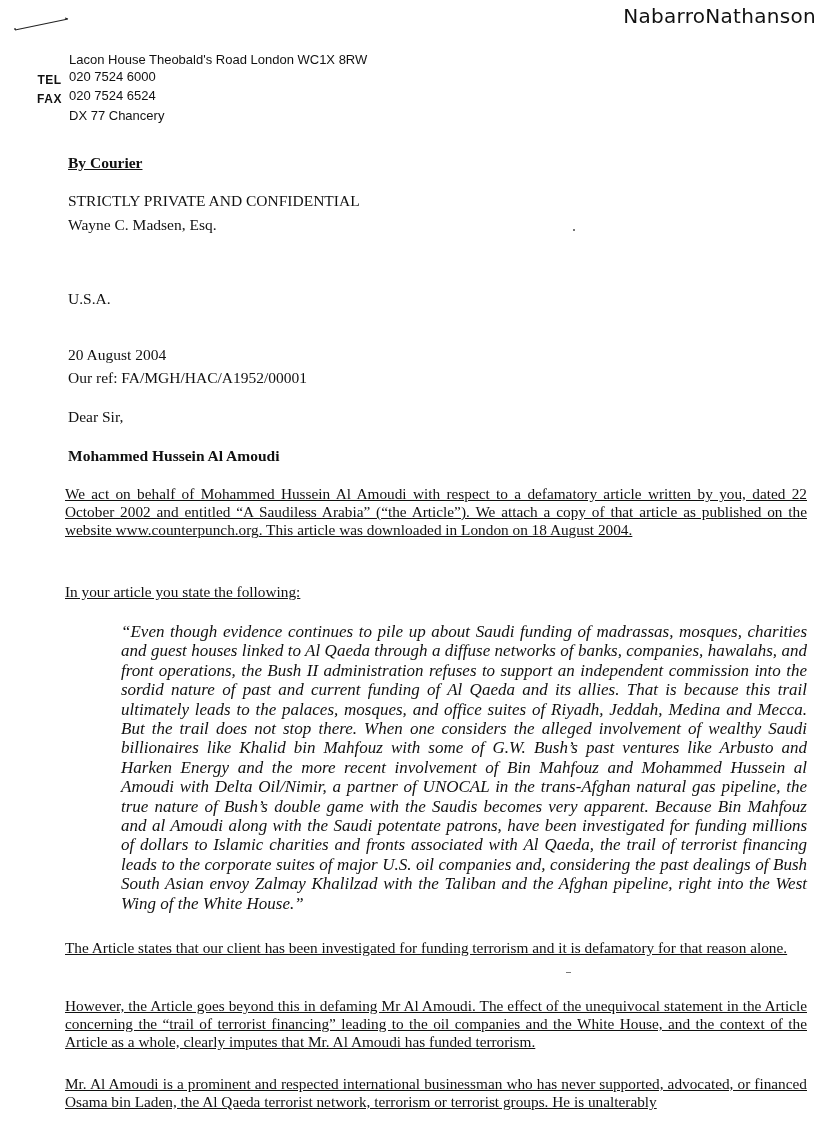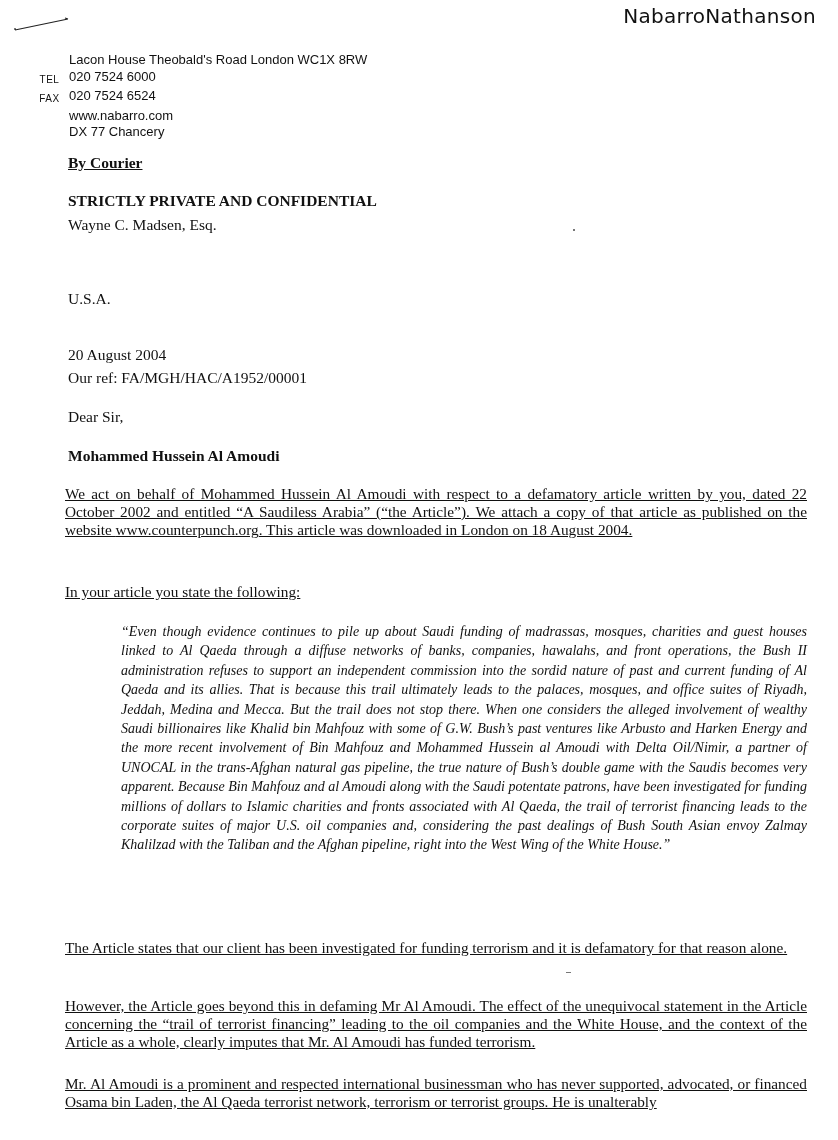--- a/index.html
+++ b/index.html
@@ -10,40 +10,40 @@
     font-family: "Liberation Serif", "DejaVu Serif", serif;
   }
   .scribble { position: absolute; left: 12px; top: 14px; width: 60px; height: 20px; }
   .logo {
     position: absolute; right: 22px; top: 4px;
     font-family: "DejaVu Sans", "Liberation Sans", sans-serif;
     font-size: 20px; letter-spacing: 0.3px; color: #111; font-weight: normal;
   }
   .addr { position: absolute; left: 30px; top: 52px; font-family: "Liberation Sans", sans-serif; font-size: 13px; line-height: 16.5px; text-align: center; }
   .addr-row { display: flex; }
-  .addr-label { width: 39px; font-size: 10px; font-weight: normal; letter-spacing: 0.5px; padding-top: 3px; }
+  .addr-label { width: 39px; font-size: 12px; font-weight: bold; letter-spacing: 0.5px; padding-top: 3px; }
   .addr-val { }
   .block { position: absolute; left: 68px; font-size: 15.5px; }
   .courier { top: 154px; font-weight: bold; text-decoration: underline; }
-  .confidential { top: 192px; font-weight: bold; }
+  .confidential { top: 192px; font-weight: normal; }
   .recipient { top: 216px; }
   .country { top: 290px; }
   .date { top: 346px; }
   .ref { top: 369px; }
   .salutation { top: 408px; }
   .subject { top: 447px; font-weight: bold; }
   .para {
     position: absolute; left: 65px; width: 742px;
     font-size: 15.3px; line-height: 18px; text-align: justify; text-decoration: underline;
   }
   .p1 { top: 485px; }
   .p2 { top: 583px; }
   .quote {
     position: absolute; left: 121px; width: 686px;
-    font-style: italic; font-size: 14px; line-height: 19.4px; text-align: justify;
+    font-style: italic; font-size: 17px; line-height: 19.4px; text-align: justify;
     top: 622px;
   }
   .p3 { top: 939px; }
   .p4 { top: 997px; }
   .p5 { top: 1075px; }
   a.link { color: inherit; text-decoration: underline; }
   .mark { position: absolute; background: #777; }
 </style>
 </head>
 <body>
@@ -62,24 +62,20 @@
   <div class="addr-row">
     <span class="addr-label">TEL</span>
     <span class="addr-val">020 7524 6000</span>
   </div>
   <div class="addr-row">
     <span class="addr-label">FAX</span>
     <span class="addr-val">020 7524 6524</span>
   </div>
   <div class="addr-row">
     <span class="addr-label"></span>
-    <span class="addr-val">www.nabarro.com</span>
-  </div>
-  <div class="addr-row">
-    <span class="addr-label"></span>
     <span class="addr-val">DX 77 Chancery</span>
   </div>
 </div>
 
 <div class="block courier">By Courier</div>
 <div class="block confidential">STRICTLY PRIVATE AND CONFIDENTIAL</div>
 <div class="block recipient">Wayne C. Madsen, Esq.</div>
 <div class="block country">U.S.A.</div>
 <div class="block date">20 August 2004</div>
 <div class="block ref">Our ref: FA/MGH/HAC/A1952/00001</div>

